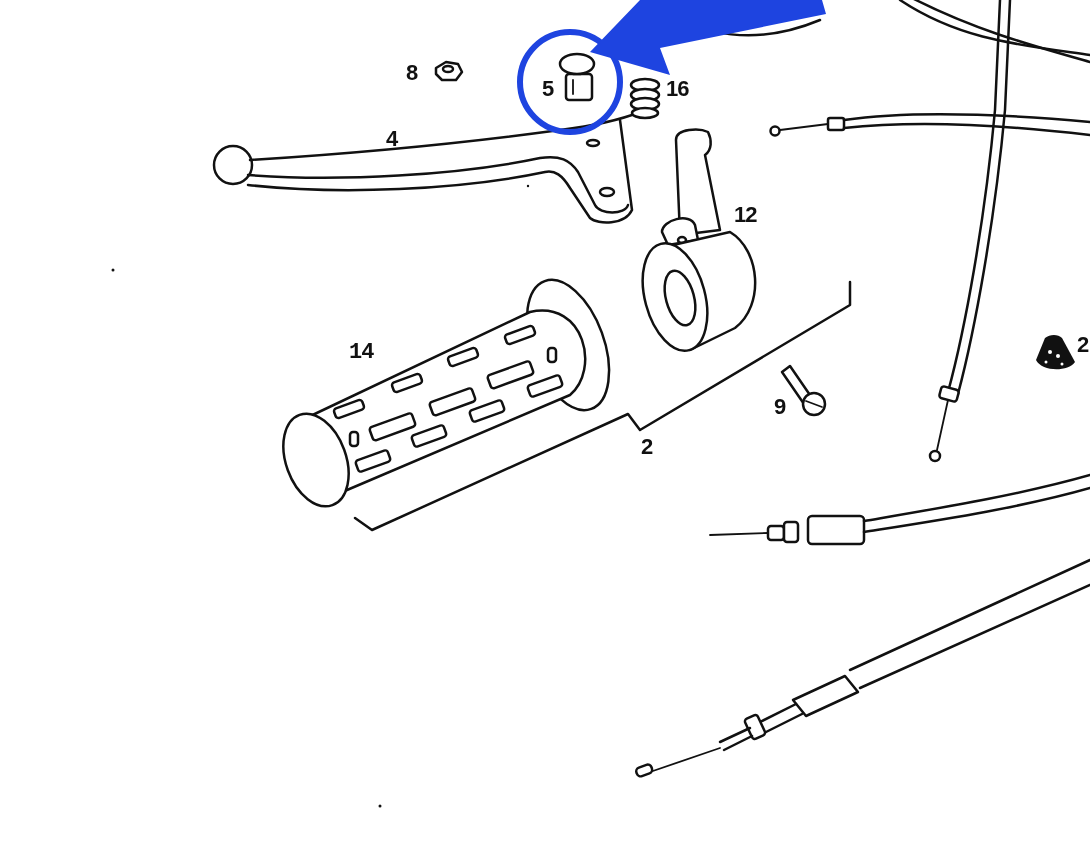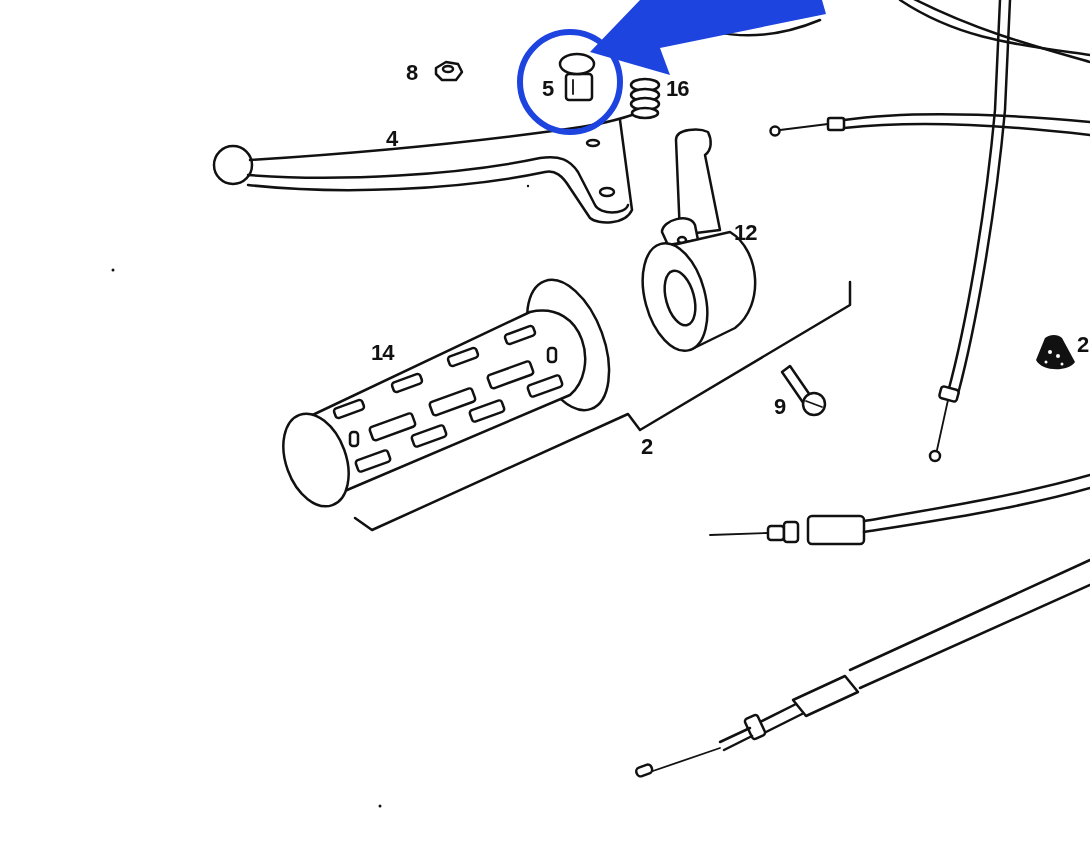--- a/index.html
+++ b/index.html
@@ -144,19 +144,19 @@
     <g>
       <circle cx="570" cy="82" r="50" fill="none" stroke="#1e44e0" stroke-width="6"></circle>
       <polygon fill="#1e44e0" points="822,0 826,14 660,48 670,75 590,52 640,0"></polygon>
     </g>
   </svg>
 
   <span class="part-label" style="left:406px; top:62px;">8</span>
   <span class="part-label" style="left:542px; top:78px;">5</span>
   <span class="part-label" style="left:666px; top:78px;">16</span>
   <span class="part-label" style="left:386px; top:128px;">4</span>
-  <span class="part-label" style="left:734px; top:222px;text-align:right;">12</span>
-  <span class="part-label" style="left:371px; top:342px;">14</span>
+  <span class="part-label" style="left:734px; top:204px;text-align:right;">12</span>
+  <span class="part-label" style="left:349px; top:342px;font-family:Liberation Mono, monospace;">14</span>
   <span class="part-label" style="left:774px; top:396px;">9</span>
   <span class="part-label" style="left:641px; top:436px;">2</span>
   <span class="part-label" style="left:1077px; top:334px;">2</span>
 
 </div>
 
 </body></html>

